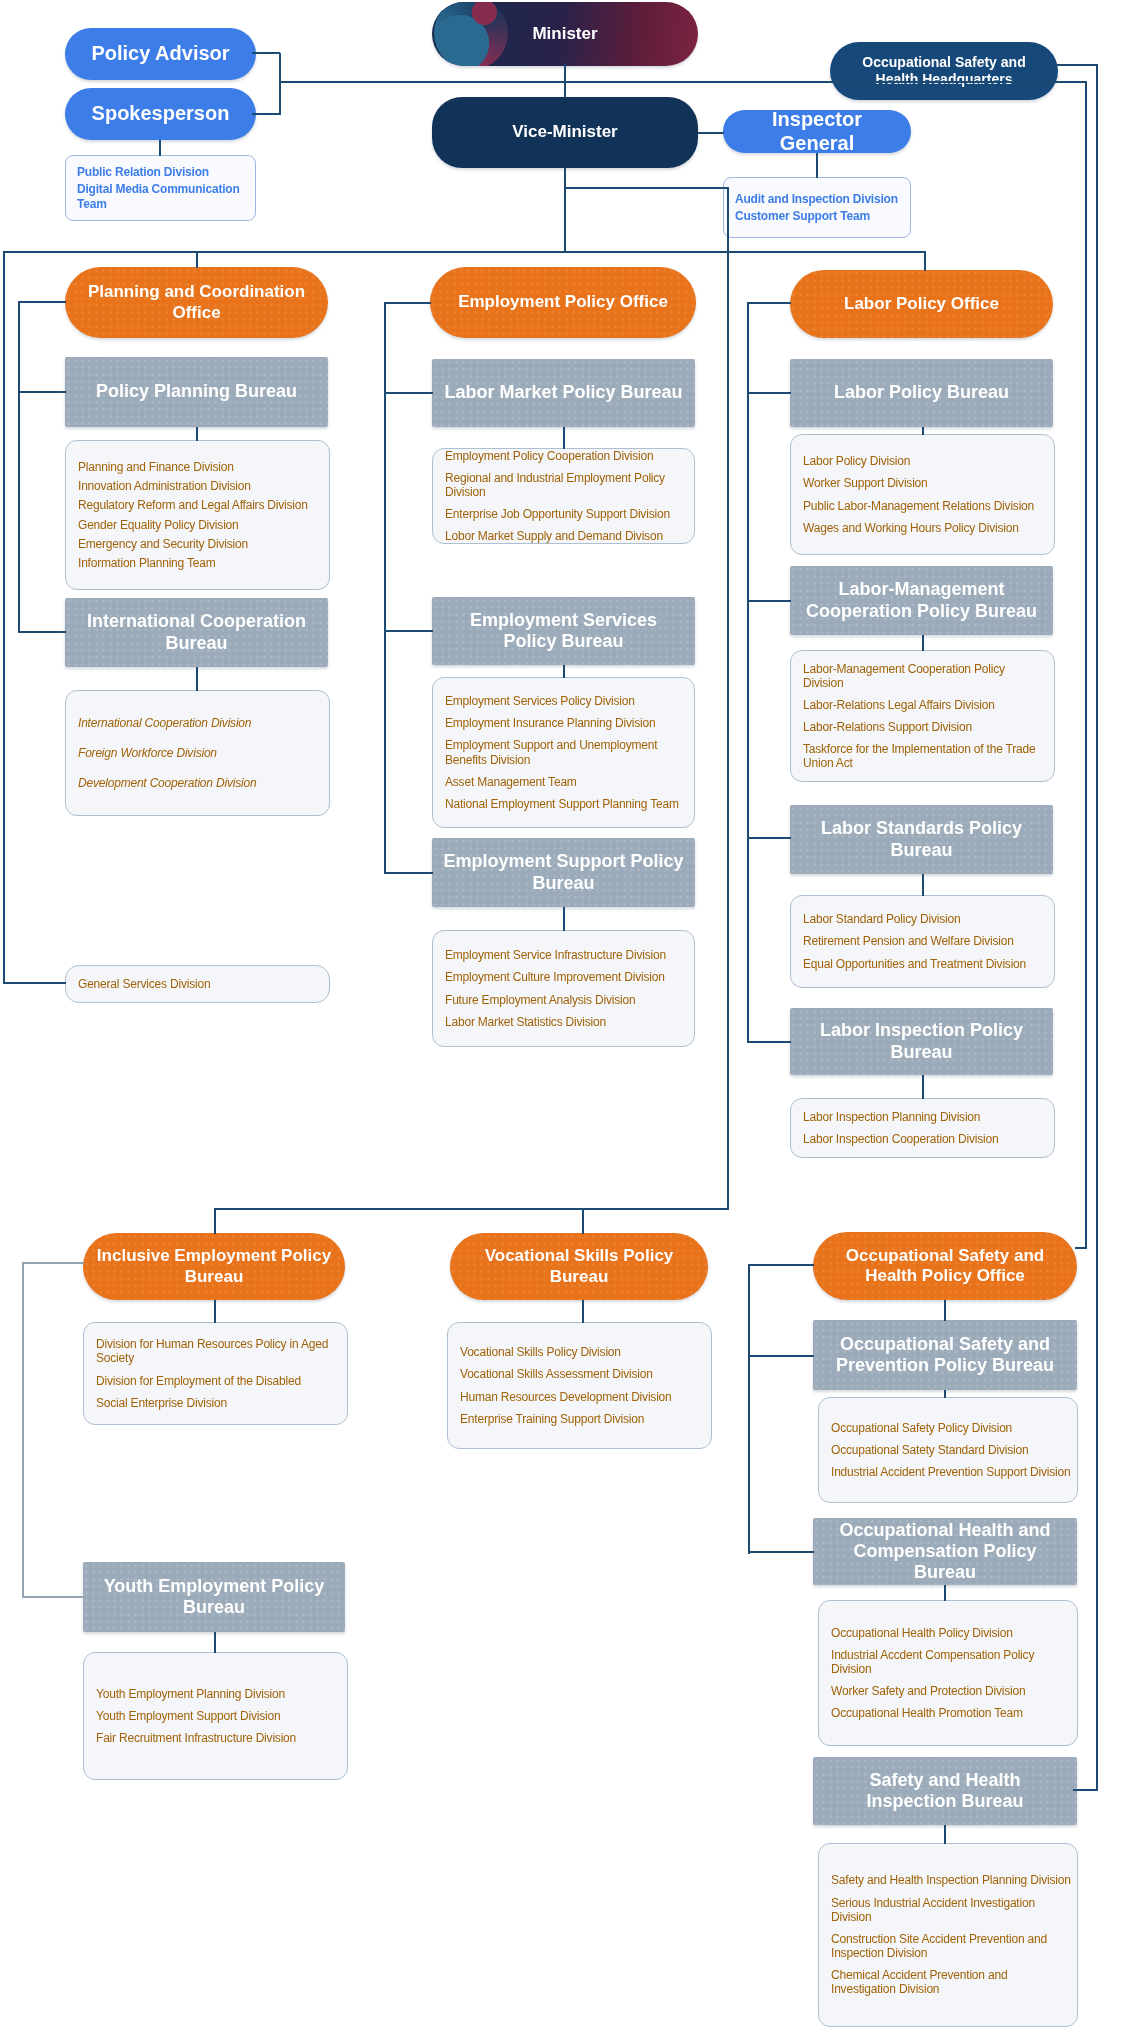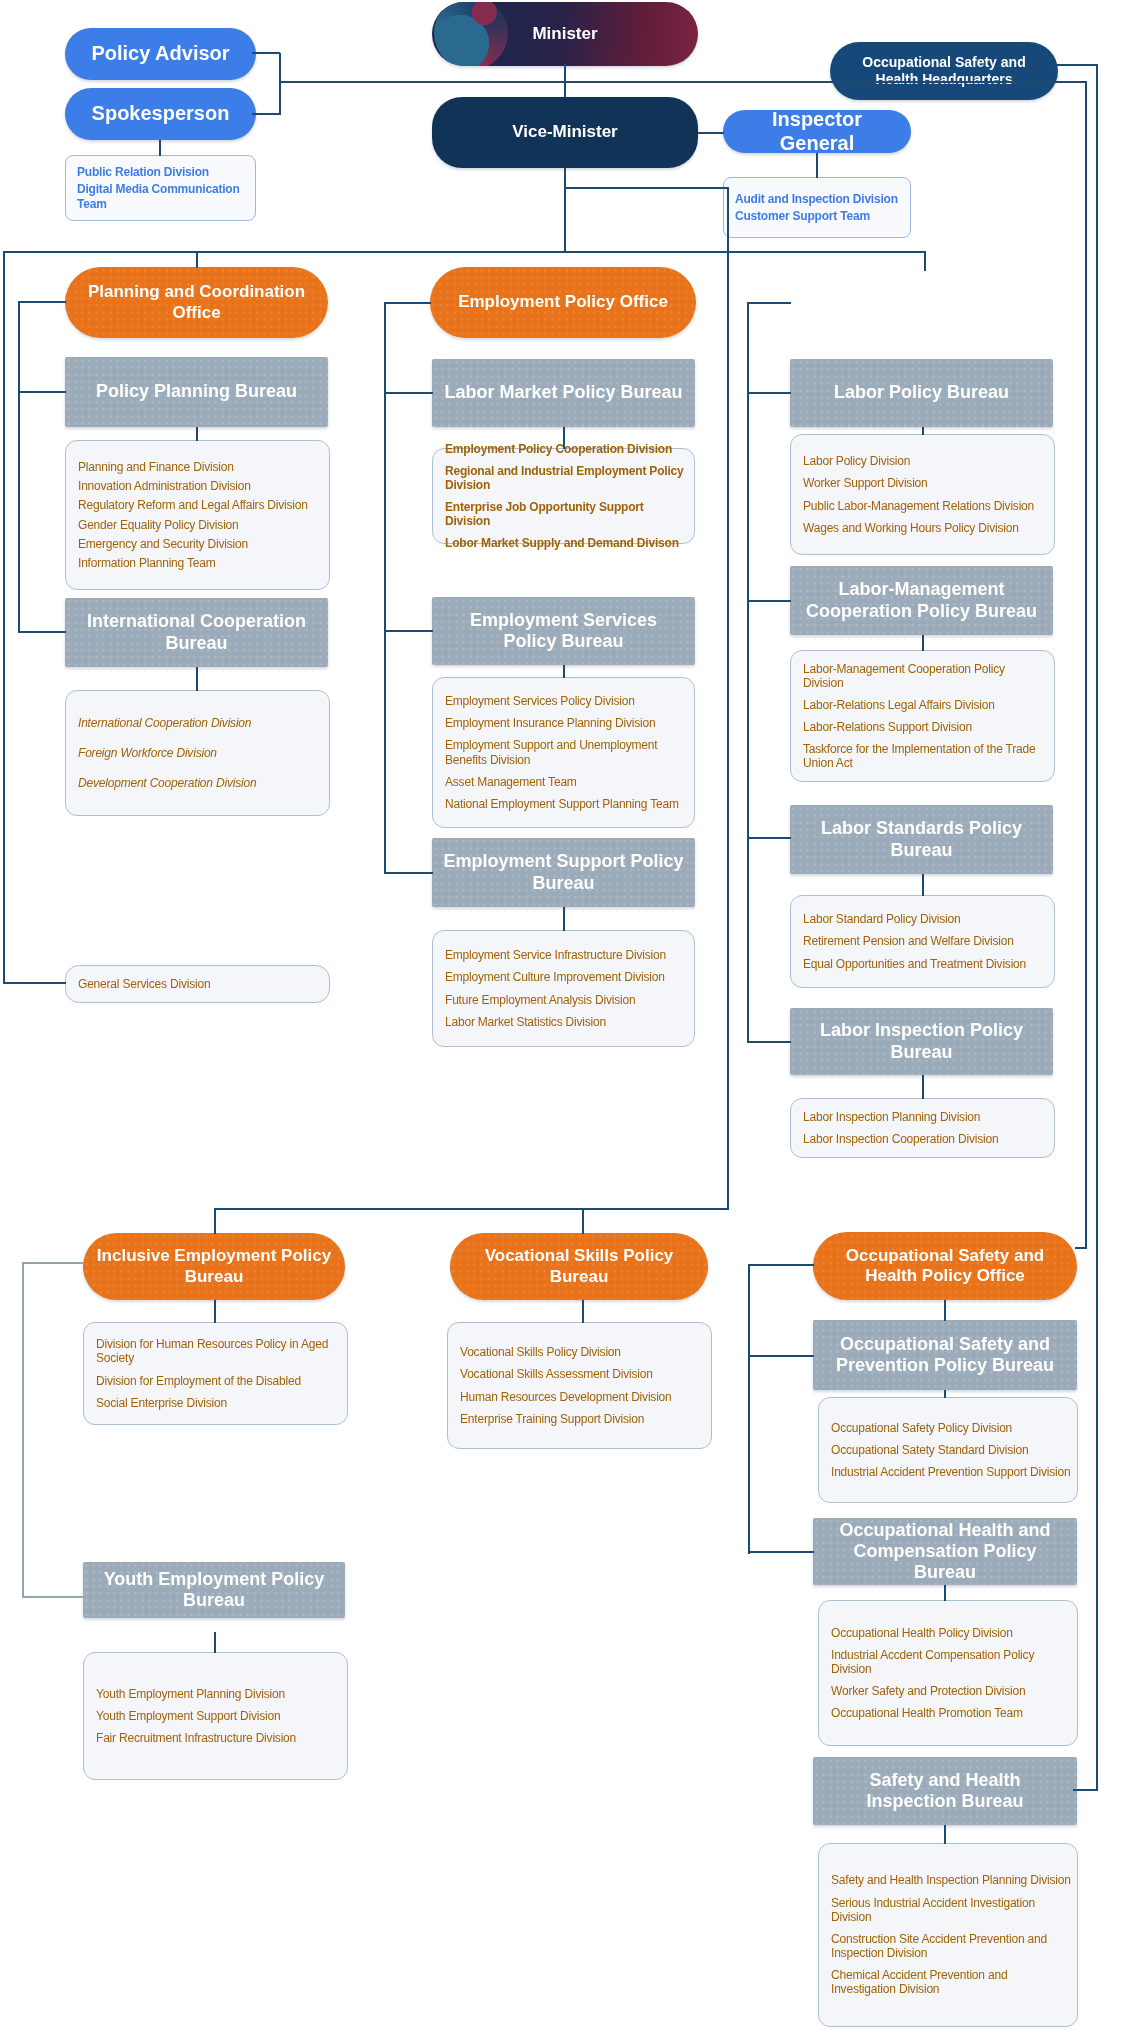--- a/index.html
+++ b/index.html
@@ -52,37 +52,37 @@
   #audit-box{left:723px;top:177px;width:188px;height:61px;}
   #oshhq{left:830px;top:42px;width:228px;height:58px;}
   #planning-office{left:65px;top:267px;width:263px;height:71px;}
   #policy-planning-bureau{left:65px;top:357px;width:263px;height:70px;}
   #pp-list{left:65px;top:440px;width:265px;height:150px;gap:5px;}
   #intl-bureau{left:65px;top:598px;width:263px;height:69px;}
   #intl-list{left:65px;top:690px;width:265px;height:126px;gap:16px;font-style:italic;}
   #gsd-box{left:65px;top:965px;width:265px;height:38px;border-radius:14px;}
   #emp-office{left:430px;top:267px;width:266px;height:71px;}
   #lm-bureau{left:432px;top:359px;width:263px;height:68px;}
-  #lm-list{left:432px;top:448px;width:263px;height:96px;font-weight:bold;}
+  #lm-list{left:432px;top:448px;width:263px;height:96px;}
   #es-bureau{left:432px;top:597px;width:263px;height:68px;}
   #es-list{left:432px;top:677px;width:263px;height:151px;}
   #esup-bureau{left:432px;top:838px;width:263px;height:69px;}
   #esup-list{left:432px;top:930px;width:263px;height:117px;}
   #labor-office{left:790px;top:270px;width:263px;height:68px;}
   #lp-bureau{left:790px;top:359px;width:263px;height:68px;}
   #lp-list{left:790px;top:434px;width:265px;height:121px;}
   #lmc-bureau{left:790px;top:566px;width:263px;height:69px;}
   #lmc-list{left:790px;top:650px;width:265px;height:132px;}
   #ls-bureau{left:790px;top:805px;width:263px;height:69px;}
   #ls-list{left:790px;top:895px;width:265px;height:93px;}
   #li-bureau{left:790px;top:1008px;width:263px;height:67px;}
   #li-list{left:790px;top:1098px;width:265px;height:60px;}
   #inclusive-bureau{left:83px;top:1233px;width:262px;height:67px;}
   #inclusive-list{left:83px;top:1322px;width:265px;height:103px;}
-  #youth-bureau{left:83px;top:1562px;width:262px;height:56px;}
+  #youth-bureau{left:83px;top:1562px;width:262px;height:70px;}
   #youth-list{left:83px;top:1652px;width:265px;height:128px;}
   #voc-bureau{left:450px;top:1233px;width:258px;height:67px;}
   #voc-list{left:447px;top:1322px;width:265px;height:127px;}
   #osh-office{left:813px;top:1232px;width:264px;height:68px;}
   #osh-prev-bureau{left:813px;top:1320px;width:264px;height:70px;}
   #osh-prev-list{left:818px;top:1397px;width:260px;height:106px;}
   #osh-comp-bureau{left:813px;top:1518px;width:264px;height:67px;}
   #osh-comp-list{left:818px;top:1600px;width:260px;height:146px;}
   #shi-bureau{left:813px;top:1757px;width:264px;height:68px;}
   #shi-list{left:818px;top:1843px;width:260px;height:184px;}
@@ -171,20 +171,23 @@
   <div class="pill grayb" id="esup-bureau">
     <span class="ptxt">Employment Support Policy Bureau</span>
   </div>
   <div class="listbox" id="esup-list">
       <div class="item">Employment Service Infrastructure Division</div>
       <div class="item">Employment Culture Improvement Division</div>
       <div class="item">Future Employment Analysis Division</div>
       <div class="item">Labor Market Statistics Division</div>
     </div>
 
+  <div class="pill orange" id="labor-office">
+    <span class="ptxt">Labor Policy Office</span>
+  </div>
   <div class="pill grayb" id="lp-bureau">
     <span class="ptxt">Labor Policy Bureau</span>
   </div>
   <div class="listbox" id="lp-list">
       <div class="item">Labor Policy Division</div>
       <div class="item">Worker Support Division</div>
       <div class="item">Public Labor-Management Relations Division</div>
       <div class="item">Wages and Working Hours Policy Division</div>
     </div>
   <div class="pill grayb" id="lmc-bureau">

